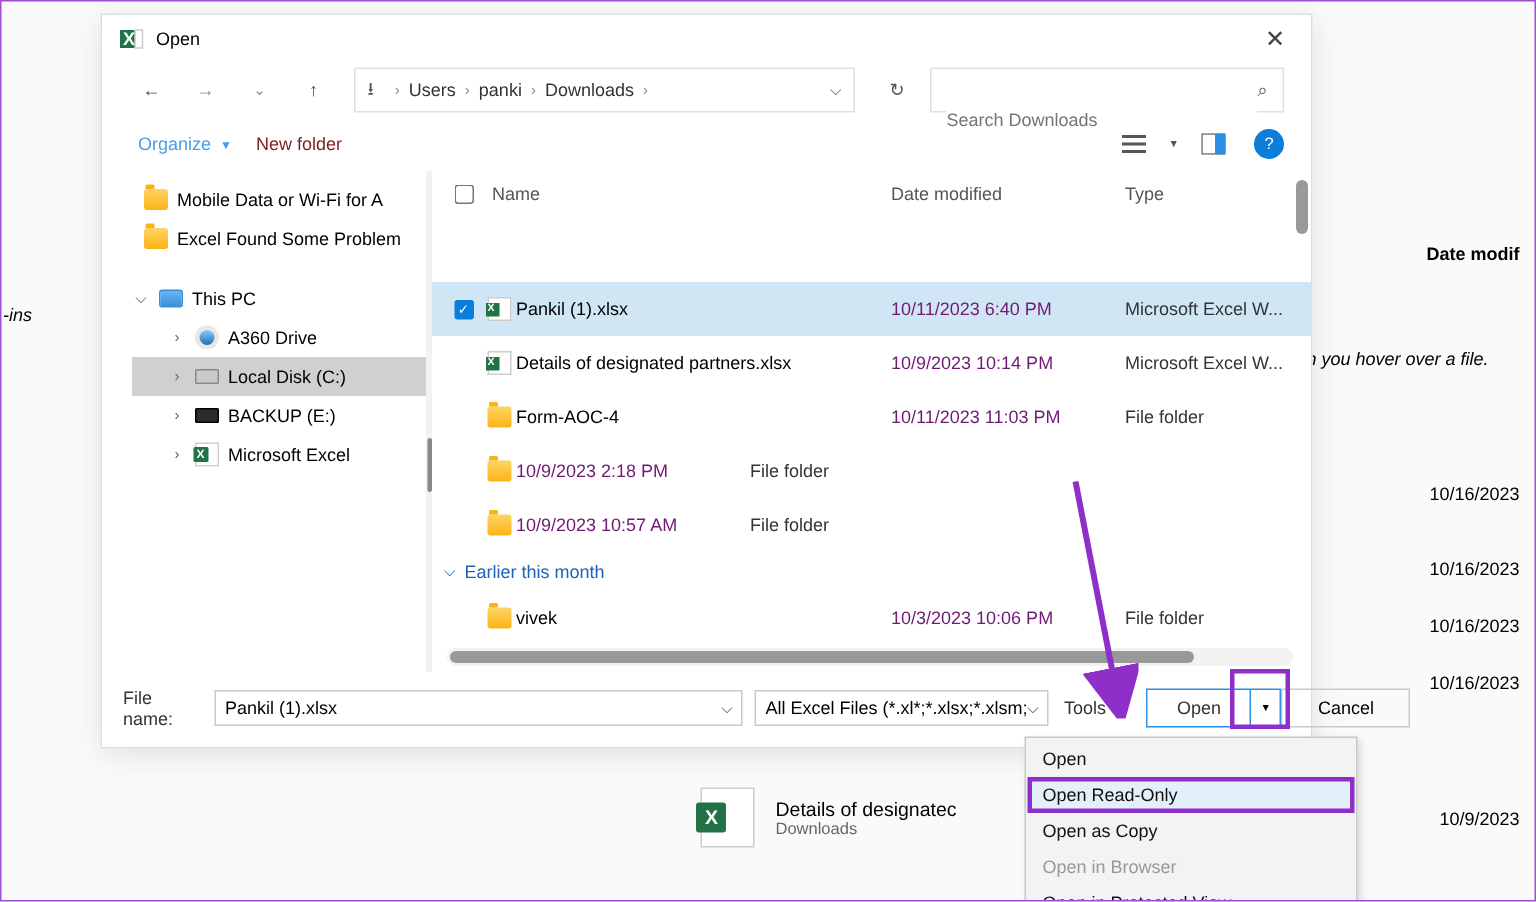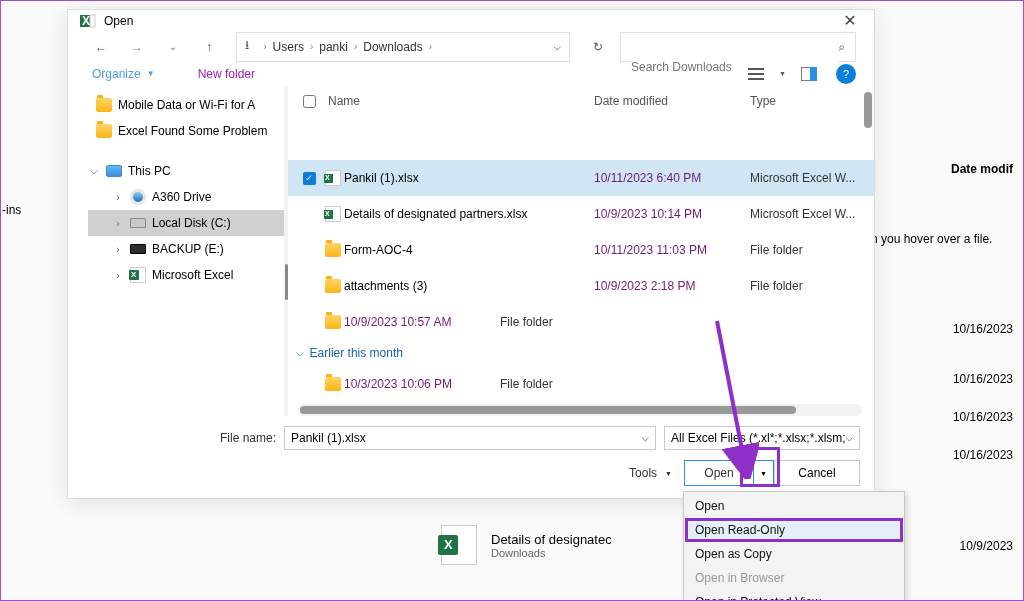--- a/index.html
+++ b/index.html
@@ -1,18 +1,18 @@
 <!DOCTYPE html>
 <html><head>
   <meta charset="utf-8">
   <style>
     * { box-sizing: border-box; margin: 0; padding: 0; font-family: "Segoe UI", sans-serif; font-size: 12px; }
     body { width: 1024px; height: 601px; background: #fafafa; position: relative; overflow: hidden; border: 1px solid #9b4fd9; }
     .bg-header { position: absolute; right: 10px; top: 161px; font-weight: 700; }
-    .bg-line { position: absolute; right: 10px; white-space: nowrap; }
+    .bg-line { position: absolute; right: 10px; white-space: nowrap; font-style: italic; }
     .bg-date { position: absolute; right: 10px; }
     
     .dialog { position: absolute; left: 66px; top: 8px; width: 808px; height: 490px; background: #fff; border: 1px solid #ddd; box-shadow: 0 4px 20px rgba(0,0,0,0.1); display: flex; flex-direction: column; }
     
     .titlebar { height: 32px; display: flex; align-items: center; padding: 0 12px; }
     .titlebar .app-icon { width: 16px; height: 16px; margin-right: 8px; }
     .titlebar .title { flex: 1; font-size: 12px; }
     .titlebar .close { width: 24px; text-align: center; cursor: pointer; font-size: 16px; color: #444; }
     
     .navbar { height: 36px; display: flex; align-items: center; padding: 0 18px; gap: 6px; }
@@ -24,21 +24,21 @@
     .addressbar .crumb { color: #333; cursor: pointer; }
     .addressbar .sep { color: #888; margin: 0 6px; font-size: 10px; }
     .addr-chev { margin-left: auto; font-size: 10px; color: #555; }
     .refresh-btn { width: 32px; height: 30px; display: flex; align-items: center; justify-content: center; color: #555; border-left: none; }
     .searchbox { width: 236px; height: 30px; border: 1px solid #e0e0e0; display: flex; align-items: center; padding: 0 10px; }
     .searchbox input { border: none; outline: none; flex: 1; color: #888; margin-top: 40px; }
     .searchbox .search-icon { color: #555; }
     
     .toolbar { height: 36px; display: flex; align-items: center; padding: 0 18px; }
     .toolbar-btn { display: flex; align-items: center; gap: 6px; color: #4a9de8; padding: 4px 6px; cursor: pointer; }
-    .toolbar-btn.dark { color: #a21caf; margin-left: 31px; }
+    .toolbar-btn.dark { color: #7f1d1d; margin-left: 4px; }
     .toolbar-btn .tri { font-size: 8px; }
     .toolbar-right { margin-left: auto; display: flex; align-items: center; gap: 18px; }
     .view-icons { display: flex; align-items: center; gap: 14px; }
     .view-icon { width: 18px; height: 18px; display: flex; align-items: center; justify-content: center; color: #555; }
     .help-icon { width: 20px; height: 20px; border-radius: 50%; background: #0b7dda; color: #fff; display: flex; align-items: center; justify-content: center; font-size: 11px; }
     
     .body { flex: 1; display: flex; position: relative; }
     .sidebar { width: 216px; padding: 6px 0 6px 20px; overflow: hidden; }
     .tree-item { display: flex; align-items: center; height: 26px; gap: 6px; white-space: nowrap; cursor: pointer; padding-left: 8px; }
     .tree-item.indent1 { padding-left: 24px; }
@@ -81,42 +81,42 @@
     .fr-type { width: 124px; color: #333; white-space: nowrap; overflow: hidden; text-overflow: ellipsis; }
     
     .group-header { padding: 6px 0 6px 8px; display: flex; align-items: center; gap: 6px; color: #1a62ba; }
     .group-header .gh-chev { font-size: 10px; }
     
     .hscroll { height: 12px; margin: 2px 12px 0 10px; background: #f2f2f2; border-radius: 6px; position: relative; }
     .hscroll::after { content:''; position:absolute; left:2px; top:2px; height:8px; width:88%; background:#999; border-radius:4px; }
     
     .vscroll { position: absolute; right: 2px; top: 6px; width: 8px; height: 36px; background: #999; border-radius: 4px; }
     
-    .footer { padding: 10px 14px 12px; display: flex; flex-direction: column; gap: 10px; }
+    .footer { padding: 10px 14px 12px; display: flex; flex-direction: row; gap: 10px; align-items: center; }
     .filename-row { display: flex; align-items: center; justify-content: flex-end; gap: 8px; }
     .filename-label { color: #333; }
     .filename-input { width: 372px; height: 24px; border: 1px solid #c9c9c9; padding: 0 6px; display: flex; align-items: center; justify-content: space-between; }
     .filetype-select { width: 196px; height: 24px; border: 1px solid #c9c9c9; padding: 0 6px; display: flex; align-items: center; justify-content: space-between; }
     .buttons-row { display: flex; align-items: center; justify-content: flex-end; gap: 0; }
     .tools-btn { display: flex; align-items: center; gap: 8px; color: #333; margin-right: 12px; cursor: pointer; }
     .open-split { display: flex; height: 26px; border: 1px solid #2b90e5; }
     .open-main { width: 68px; display: flex; align-items: center; justify-content: center; color: #333; cursor: pointer; }
     .open-drop { width: 20px; border-left: 1px solid #2b90e5; display: flex; align-items: center; justify-content: center; cursor: pointer; position: relative; }
     .open-drop-highlight { position: absolute; left: -14px; top: -14px; width: 40px; height: 40px; border: 3px solid #8e2fc9; pointer-events: none; }
     .open-drop .tri { font-size: 7px; }
     .cancel-btn { width: 86px; height: 26px; border: 1px solid #c9c9c9; display: flex; align-items: center; justify-content: center; cursor: pointer; }
     
     .dropdown-menu { position: absolute; left: 682px; top: 490px; width: 222px; background: #f3f3f3; border: 1px solid #c9c9c9; box-shadow: 2px 2px 6px rgba(0,0,0,0.15); padding: 2px 1px; z-index: 20; }
     .menu-item { padding: 5px 10px; cursor: pointer; white-space: nowrap; color: #111;}
     .menu-item.disabled { color: #999; cursor: default; }
     .menu-item.hl { border: 3px solid #8e2fc9; padding: 2px 7px; background: #e3f0f9; }
     
     .arrow-svg { position: absolute; left: 694px; top: 314px; width: 64px; height: 164px; pointer-events: none; z-index: 15; }
     
-    .bg-item { position: absolute; left: 440px; display: flex; align-items: center; gap: 14px; }
+    .bg-item { position: absolute; left: 466px; display: flex; align-items: center; gap: 14px; }
     .bg-excel-big { width: 36px; height: 40px; background: #fff; border: 1px solid #ccc; position: relative; }
     .bg-excel-big::before { content:''; position:absolute; left:-4px; top:9px; width:20px; height:20px; background:#217346; border-radius:2px; }
     .bg-excel-big::after { content:'X'; position:absolute; left:2px; top:11px; font-size:13px; color:#fff; font-weight:bold; }
     .bg-item-text .t1 { font-size: 13px; }
     .bg-item-text .t2 { font-size: 11px; color: #666; }
   </style>
 </head>
 <body>
 
 <span class="bg-header" style="top:161px;">Date modif</span>
@@ -277,41 +277,41 @@
             </div>
             <div class="fr-name">Form-AOC-4</div>
             <div class="fr-date">10/11/2023 11:03 PM</div>
             <div class="fr-type">File folder</div>
           </div>
           <div class="file-row">
             <div class="fr-check"></div>
             <div class="fr-icon">
               <div class="folder-icon"></div>
             </div>
-            <div class="fr-name">attachments (3)</div>
             <div class="fr-date">10/9/2023 2:18 PM</div>
             <div class="fr-type">File folder</div>
           </div>
           <div class="file-row">
             <div class="fr-check"></div>
             <div class="fr-icon">
               <div class="folder-icon"></div>
             </div>
             <div class="fr-date">10/9/2023 10:57 AM</div>
             <div class="fr-type">File folder</div>
           </div>
           <div class="group-header">
             <span class="gh-chev">⌵</span>
             <span>Earlier this month</span>
           </div>
           <div class="file-row">
             <div class="fr-check"></div>
             <div class="fr-icon">
               <div class="folder-icon"></div>
             </div>
+            <div class="fr-name">vivek</div>
             <div class="fr-date">10/3/2023 10:06 PM</div>
             <div class="fr-type">File folder</div>
           </div>
           <div class="hscroll"></div>
         </div>
     </div>
   </div>
 
   <div class="footer">
     <div class="filename-row">

